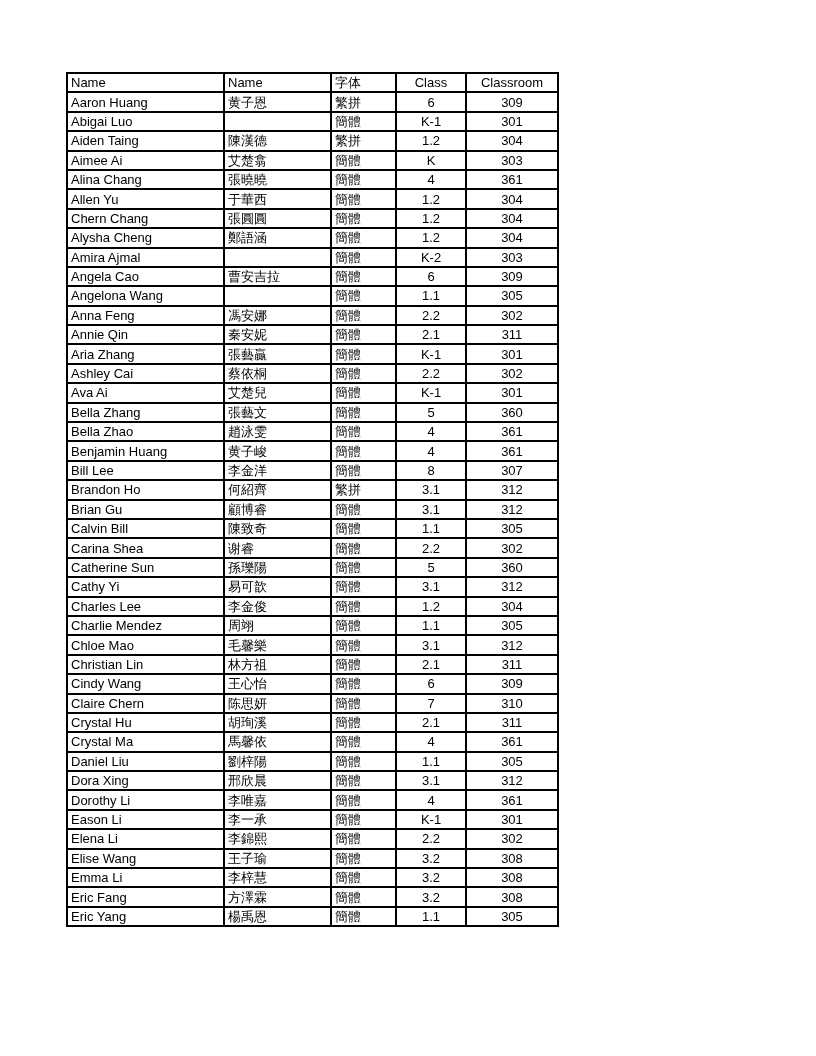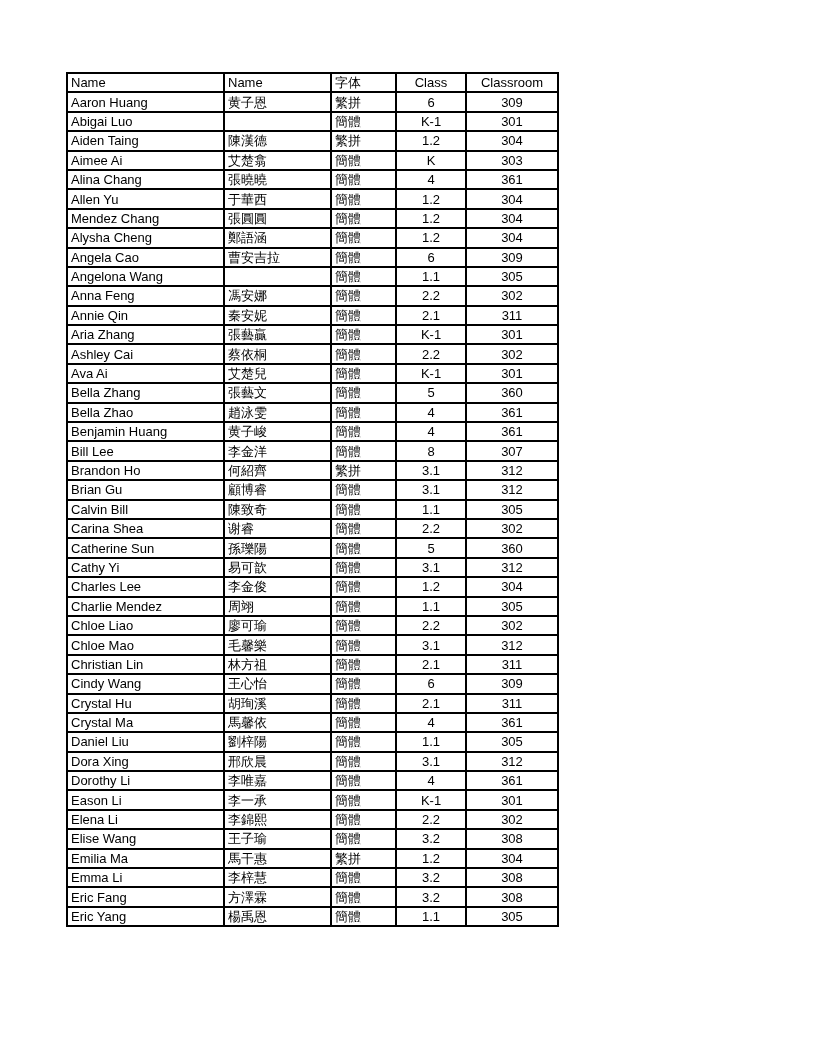--- a/index.html
+++ b/index.html
@@ -101,32 +101,39 @@
           <td class="c4">361</td>
         </tr>
         <tr>
           <td class="c0">Allen Yu</td>
           <td class="c1">于華西</td>
           <td class="c2">簡體</td>
           <td class="c3">1.2</td>
           <td class="c4">304</td>
         </tr>
         <tr>
-          <td class="c0">Mendez Chang</td>
+          <td class="c0">Chern Chang</td>
           <td class="c1">張圓圓</td>
           <td class="c2">簡體</td>
           <td class="c3">1.2</td>
           <td class="c4">304</td>
         </tr>
         <tr>
           <td class="c0">Alysha Cheng</td>
           <td class="c1">鄭語涵</td>
           <td class="c2">簡體</td>
           <td class="c3">1.2</td>
           <td class="c4">304</td>
+        </tr>
+        <tr>
+          <td class="c0">Amira Ajmal</td>
+          <td class="c1"></td>
+          <td class="c2">簡體</td>
+          <td class="c3">K-2</td>
+          <td class="c4">303</td>
         </tr>
         <tr>
           <td class="c0">Angela Cao</td>
           <td class="c1">曹安吉拉</td>
           <td class="c2">簡體</td>
           <td class="c3">6</td>
           <td class="c4">309</td>
         </tr>
         <tr>
           <td class="c0">Angelona Wang</td>
@@ -248,109 +255,102 @@
           <td class="c4">304</td>
         </tr>
         <tr>
           <td class="c0">Charlie Mendez</td>
           <td class="c1">周翊</td>
           <td class="c2">簡體</td>
           <td class="c3">1.1</td>
           <td class="c4">305</td>
         </tr>
         <tr>
-          <td class="c0">Chloe Liao</td>
-          <td class="c1">廖可瑜</td>
+          <td class="c0">Chloe Mao</td>
+          <td class="c1">毛馨樂</td>
+          <td class="c2">簡體</td>
+          <td class="c3">3.1</td>
+          <td class="c4">312</td>
+        </tr>
+        <tr>
+          <td class="c0">Christian Lin</td>
+          <td class="c1">林方祖</td>
+          <td class="c2">簡體</td>
+          <td class="c3">2.1</td>
+          <td class="c4">311</td>
+        </tr>
+        <tr>
+          <td class="c0">Cindy Wang</td>
+          <td class="c1">王心怡</td>
+          <td class="c2">簡體</td>
+          <td class="c3">6</td>
+          <td class="c4">309</td>
+        </tr>
+        <tr>
+          <td class="c0">Claire Chern</td>
+          <td class="c1">陈思妍</td>
+          <td class="c2">簡體</td>
+          <td class="c3">7</td>
+          <td class="c4">310</td>
+        </tr>
+        <tr>
+          <td class="c0">Crystal Hu</td>
+          <td class="c1">胡珣溪</td>
+          <td class="c2">簡體</td>
+          <td class="c3">2.1</td>
+          <td class="c4">311</td>
+        </tr>
+        <tr>
+          <td class="c0">Crystal Ma</td>
+          <td class="c1">馬馨依</td>
+          <td class="c2">簡體</td>
+          <td class="c3">4</td>
+          <td class="c4">361</td>
+        </tr>
+        <tr>
+          <td class="c0">Daniel Liu</td>
+          <td class="c1">劉梓陽</td>
+          <td class="c2">簡體</td>
+          <td class="c3">1.1</td>
+          <td class="c4">305</td>
+        </tr>
+        <tr>
+          <td class="c0">Dora Xing</td>
+          <td class="c1">邢欣晨</td>
+          <td class="c2">簡體</td>
+          <td class="c3">3.1</td>
+          <td class="c4">312</td>
+        </tr>
+        <tr>
+          <td class="c0">Dorothy Li</td>
+          <td class="c1">李唯嘉</td>
+          <td class="c2">簡體</td>
+          <td class="c3">4</td>
+          <td class="c4">361</td>
+        </tr>
+        <tr>
+          <td class="c0">Eason Li</td>
+          <td class="c1">李一承</td>
+          <td class="c2">簡體</td>
+          <td class="c3">K-1</td>
+          <td class="c4">301</td>
+        </tr>
+        <tr>
+          <td class="c0">Elena Li</td>
+          <td class="c1">李錦熙</td>
           <td class="c2">簡體</td>
           <td class="c3">2.2</td>
           <td class="c4">302</td>
         </tr>
         <tr>
-          <td class="c0">Chloe Mao</td>
-          <td class="c1">毛馨樂</td>
-          <td class="c2">簡體</td>
-          <td class="c3">3.1</td>
-          <td class="c4">312</td>
-        </tr>
-        <tr>
-          <td class="c0">Christian Lin</td>
-          <td class="c1">林方祖</td>
-          <td class="c2">簡體</td>
-          <td class="c3">2.1</td>
-          <td class="c4">311</td>
-        </tr>
-        <tr>
-          <td class="c0">Cindy Wang</td>
-          <td class="c1">王心怡</td>
-          <td class="c2">簡體</td>
-          <td class="c3">6</td>
-          <td class="c4">309</td>
-        </tr>
-        <tr>
-          <td class="c0">Crystal Hu</td>
-          <td class="c1">胡珣溪</td>
-          <td class="c2">簡體</td>
-          <td class="c3">2.1</td>
-          <td class="c4">311</td>
-        </tr>
-        <tr>
-          <td class="c0">Crystal Ma</td>
-          <td class="c1">馬馨依</td>
-          <td class="c2">簡體</td>
-          <td class="c3">4</td>
-          <td class="c4">361</td>
-        </tr>
-        <tr>
-          <td class="c0">Daniel Liu</td>
-          <td class="c1">劉梓陽</td>
-          <td class="c2">簡體</td>
-          <td class="c3">1.1</td>
-          <td class="c4">305</td>
-        </tr>
-        <tr>
-          <td class="c0">Dora Xing</td>
-          <td class="c1">邢欣晨</td>
-          <td class="c2">簡體</td>
-          <td class="c3">3.1</td>
-          <td class="c4">312</td>
-        </tr>
-        <tr>
-          <td class="c0">Dorothy Li</td>
-          <td class="c1">李唯嘉</td>
-          <td class="c2">簡體</td>
-          <td class="c3">4</td>
-          <td class="c4">361</td>
-        </tr>
-        <tr>
-          <td class="c0">Eason Li</td>
-          <td class="c1">李一承</td>
-          <td class="c2">簡體</td>
-          <td class="c3">K-1</td>
-          <td class="c4">301</td>
-        </tr>
-        <tr>
-          <td class="c0">Elena Li</td>
-          <td class="c1">李錦熙</td>
-          <td class="c2">簡體</td>
-          <td class="c3">2.2</td>
-          <td class="c4">302</td>
-        </tr>
-        <tr>
           <td class="c0">Elise Wang</td>
           <td class="c1">王子瑜</td>
           <td class="c2">簡體</td>
           <td class="c3">3.2</td>
           <td class="c4">308</td>
-        </tr>
-        <tr>
-          <td class="c0">Emilia Ma</td>
-          <td class="c1">馬干惠</td>
-          <td class="c2">繁拼</td>
-          <td class="c3">1.2</td>
-          <td class="c4">304</td>
         </tr>
         <tr>
           <td class="c0">Emma Li</td>
           <td class="c1">李梓慧</td>
           <td class="c2">簡體</td>
           <td class="c3">3.2</td>
           <td class="c4">308</td>
         </tr>
         <tr>
           <td class="c0">Eric Fang</td>

